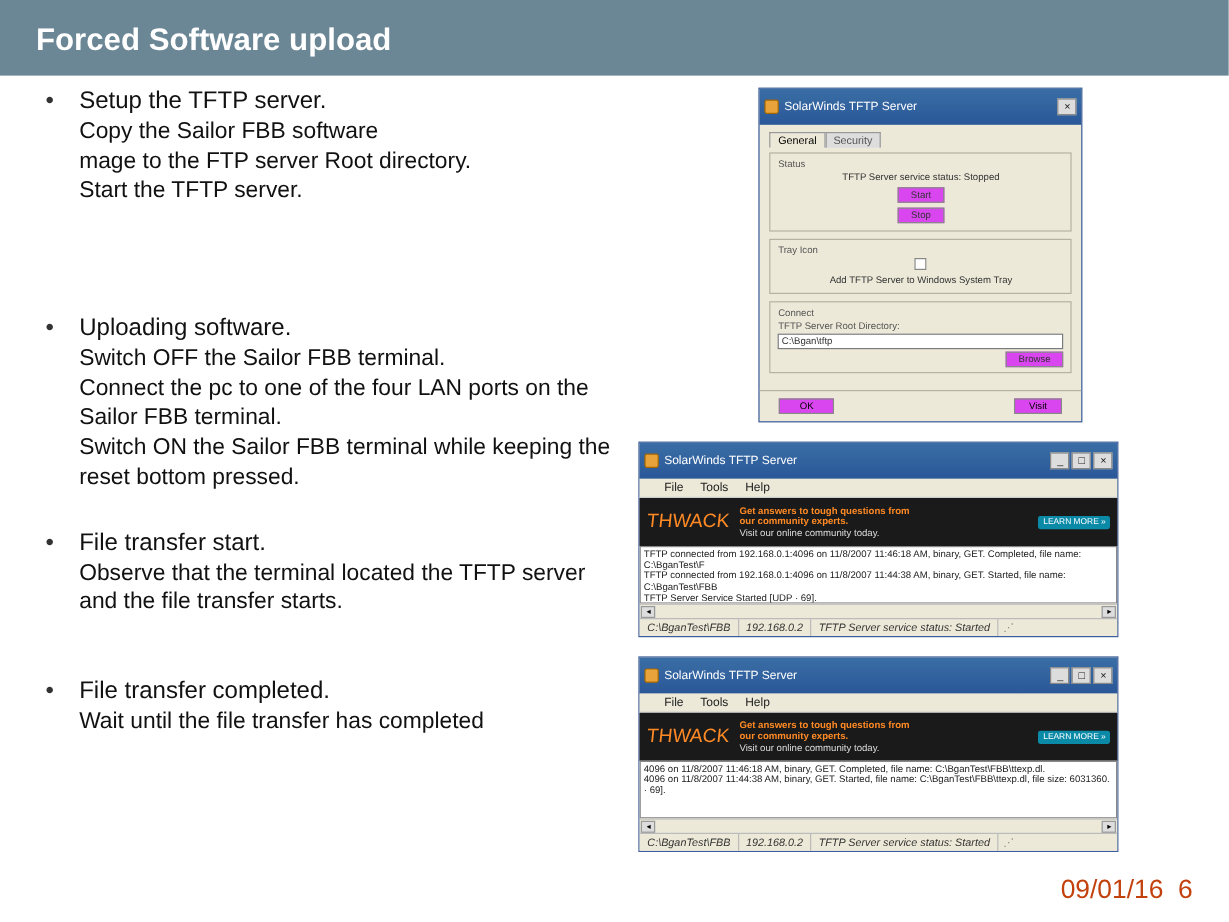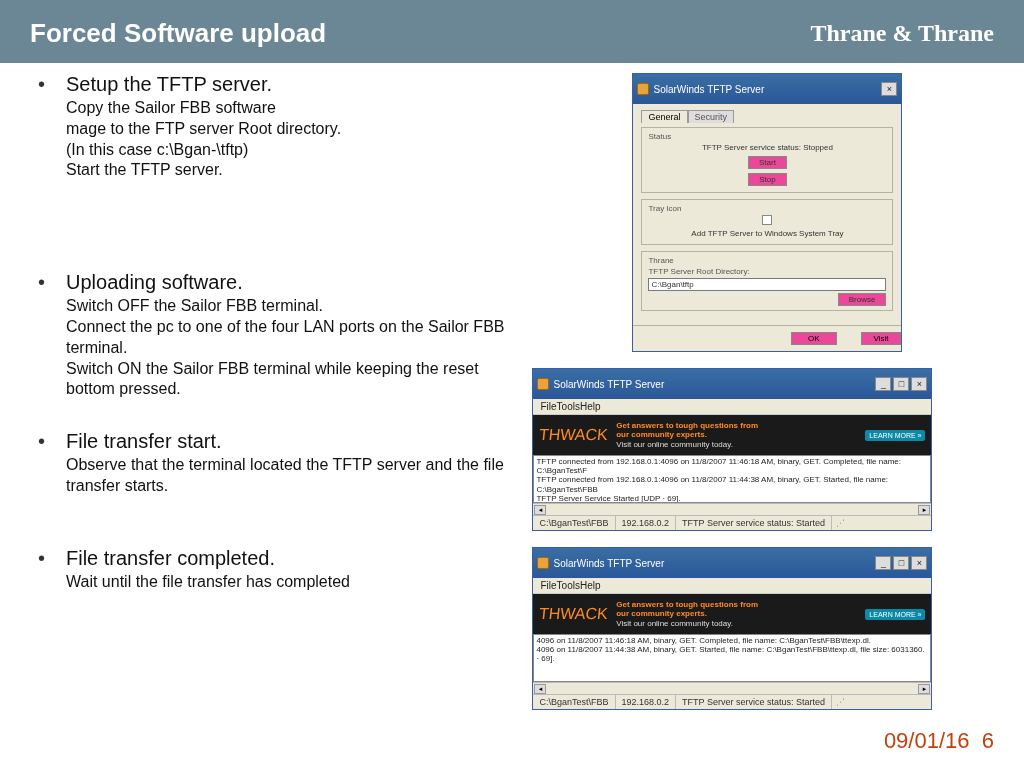--- a/index.html
+++ b/index.html
@@ -51,21 +51,21 @@
     color: #333;
     line-height: 1.1;
   }
   .bullet-body { flex: 1; }
   .bullet-title {
     font-size: 20px;
     color: #111;
     margin-bottom: 2px;
   }
   .bullet-detail {
-    font-size: 16px;
+    font-size: 19px;
     color: #111;
     line-height: 1.3;
   }
   .spacer-lg { height: 84px; }
   .spacer-md { height: 24px; }
   .spacer-xl { height: 44px; }
 
   
   .win {
     border: 1px solid #3b5ea0;
@@ -98,34 +98,34 @@
     background: #ece9d8; font-size: 9px;
   }
   .tab.inactive { background: #ddd; color: #555; }
   .fieldset {
     border: 1px solid #b5b2a1; padding: 4px 6px 6px 6px; margin-bottom: 6px;
     font-size: 8px; color: #333;
   }
   .fs-label { font-size: 8px; color: #555; margin-bottom: 2px; }
   .row { display: flex; align-items: center; gap: 4px; flex-direction: column; }
   .btn-small {
-    border: 1px solid #888; background: #ec4899; padding: 1px 10px; font-size: 8px;
+    border: 1px solid #888; background: #d946ef; padding: 1px 10px; font-size: 8px;
   }
   .chk { width: 10px; height: 10px; border: 1px solid #888; background: #fff; display: inline-block; }
   .textbox {
     border: 1px solid #7a7a7a; background: #fff; width: 100%; padding: 1px 2px; font-size: 8px; color: #333;
   }
   .win1-bottom {
-    border-top: 1px solid #b5b2a1; padding: 6px 0; display: flex; justify-content: flex-end; gap: 24px;
+    border-top: 1px solid #b5b2a1; padding: 6px 16px; display: flex; justify-content: space-between; gap: 2px;
   }
 
   .win2, .win3 { width: 400px; margin-left: 0; }
   .menubar {
-    background: #ece9d8; padding: 2px 7px; font-size: 10px; color: #222;
-    display: flex; border-bottom: 1px solid #ccc;
+    background: #ece9d8; padding: 2px 20px; font-size: 10px; color: #222;
+    display: flex; gap: 14px; border-bottom: 1px solid #ccc;
   }
   .banner {
     background: #1a1a1a; color: #fff; display: flex; align-items: center;
     padding: 4px 6px; gap: 8px; height: 40px;
   }
   .banner-logo {
     font-family: Impact, sans-serif; font-size: 16px; color: #ff8a25;
     letter-spacing: 0; transform: skewX(-6deg);
   }
   .banner-text { font-size: 8px; color: #ddd; line-height: 1.2; flex: 1; }
@@ -139,47 +139,45 @@
     font-size: 8px; color: #222; padding: 1px 2px; line-height: 1.15;
   }
   .scrollbar {
     background: #ece9d8; height: 12px; border-top: 1px solid #bbb;
     display: flex; justify-content: space-between; align-items: center; padding: 0 1px;
   }
   .sb-arrow { width: 12px; height: 10px; background: #ddd; border: 1px solid #999; font-size: 7px; text-align: center; }
   .statusbar {
     background: #ece9d8; border-top: 1px solid #bbb; display: flex; font-size: 9px; color: #333;
   }
-  .status-cell { border-right: 1px solid #bbb; padding: 2px 6px; }
+  .status-cell { border-right: 1px solid #bbb; padding: 2px 6px; font-style: italic; }
   .status-cell:last-child { border-right: none; flex: 1; }
   .status-grip { width: 14px; text-align: right; color: #888; padding: 2px 4px; }
 
   .footer {
     position: absolute; bottom: 14px; right: 30px; font-size: 22px; color: #c2410c;
   }
 </style>
 </head>
 <body>
 
 <div class="header">
   <h1>Forced Software upload</h1>
-  <div class="brand">Thrane &amp; Thrane</div>
 </div>
 
 <div class="content">
 
   <div class="left-col">
 
     <div class="bullet-item">
       <div class="bullet-dot">•</div>
       <div class="bullet-body">
         <div class="bullet-title">Setup the TFTP server.</div>
         <div class="bullet-detail">Copy the Sailor FBB software</div>
         <div class="bullet-detail">mage to the FTP server Root directory.</div>
-        <div class="bullet-detail">(In this case c:\Bgan-\tftp)</div>
         <div class="bullet-detail">Start the TFTP server.</div>
       </div>
     </div>
 
     <div class="spacer-lg"></div>
 
     <div class="bullet-item">
       <div class="bullet-dot">•</div>
       <div class="bullet-body">
         <div class="bullet-title">Uploading software.</div>
@@ -237,21 +235,21 @@
           </div>
         </div>
         <div class="fieldset">
           <div class="fs-label">Tray Icon</div>
           <div class="row">
             <span class="chk"></span>
             <span>Add TFTP Server to Windows System Tray</span>
           </div>
         </div>
         <div class="fieldset">
-          <div class="fs-label">Thrane</div>
+          <div class="fs-label">Connect</div>
           <div class="fs-label">TFTP Server Root Directory:</div>
           <div class="textbox">C:\Bgan\tftp</div>
           <div style="text-align:right;margin-top:4px">
             <span class="btn-small">Browse</span>
           </div>
         </div>
       </div>
       <div class="win1-bottom">
         <span class="btn-small" style="padding:1px 16px">OK</span>
         <span class="btn-small" style="padding:1px 12px">Visit</span>

